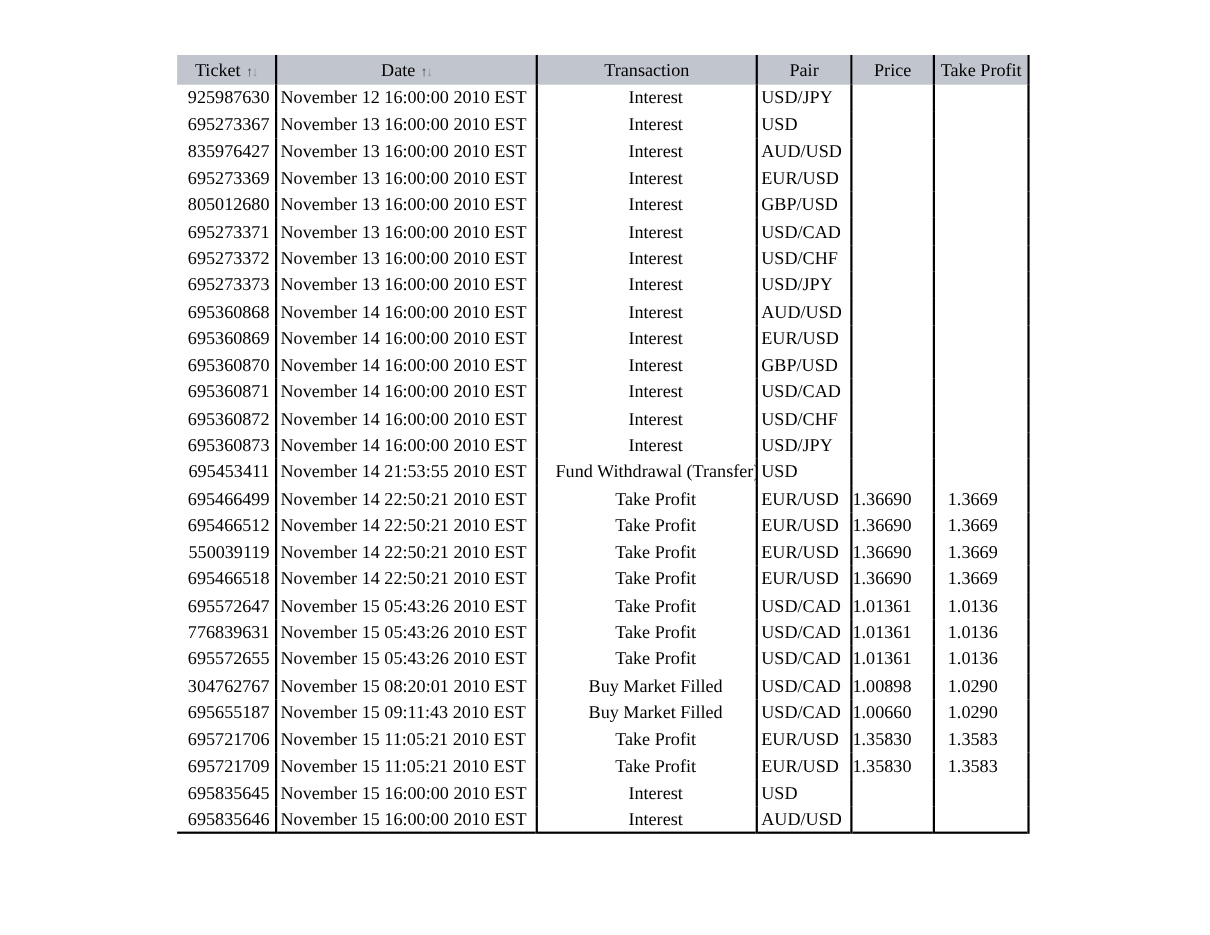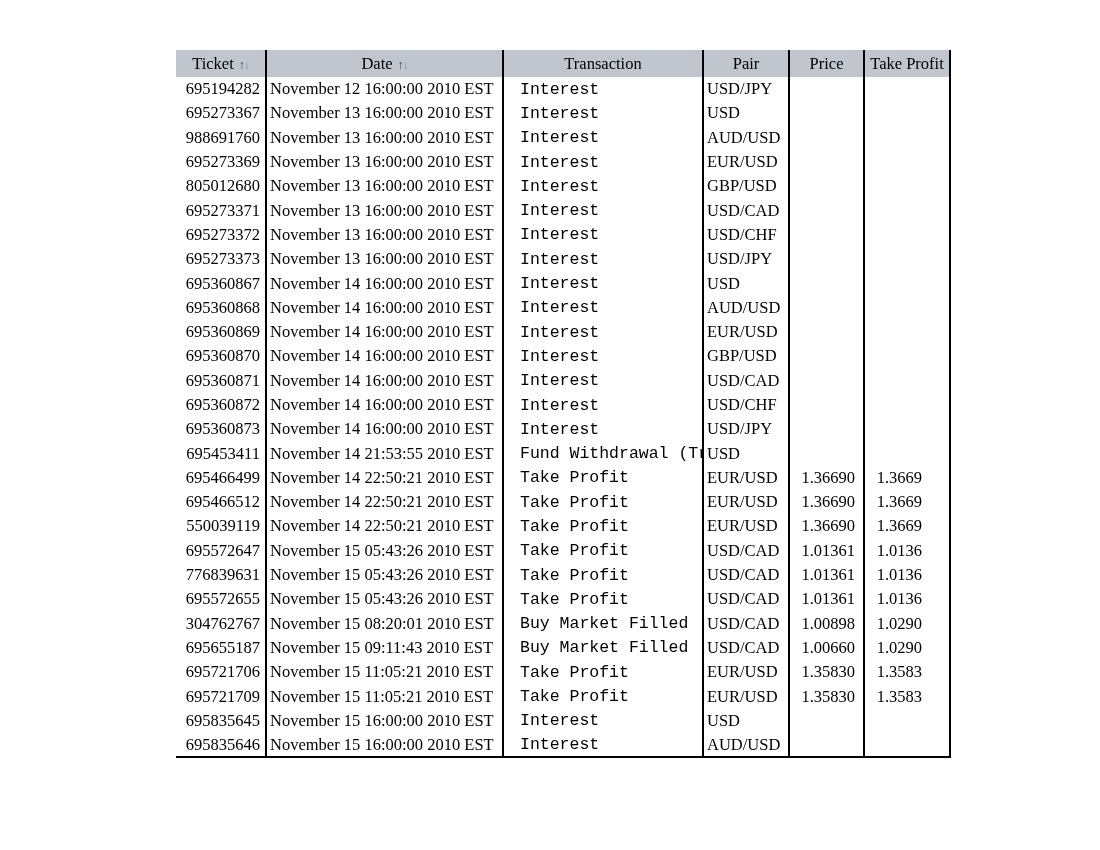--- a/index.html
+++ b/index.html
@@ -5,21 +5,21 @@
   * { box-sizing: border-box; }
   html, body {
     margin: 0; padding: 0;
     width: 1100px; height: 850px;
     background: #ffffff;
     font-family: "Liberation Serif", serif;
     color: var(--text, #000000);
   }
   .table-wrap {
     position: absolute;
-    left: 176px;
+    left: 161px;
     top: 50px;
     width: 776px;
   }
   table {
     border-collapse: collapse;
     table-layout: fixed;
     width: 774px;
     border-bottom: 2px solid var(--border, #000);
   }
   th, td {
@@ -32,23 +32,23 @@
     vertical-align: middle;
   }
   thead th {
     background: var(--header-bg, #c1c6ce);
     height: 27px;
     text-align: center;
   }
   tbody td { height: 24.3px; }
   td.col-0 { text-align: right; padding-right: 5px; }
   td.col-1 { text-align: left;  padding-left: 3px;  }
-  td.col-2 { text-align: left;  padding-left: 16px; font-family: Liberation Mono, monospace;  }
+  td.col-2 { text-align: center;  padding-left: 16px;  }
   td.col-3 { text-align: left;  padding-left: 3px;  }
-  td.col-4 { text-align: right; padding-right: 8px; }
+  td.col-4 { text-align: left; padding-right: 8px; }
   td.col-5 { text-align: right; padding-right: 27px; }
   .sort {
     font-size: 12px;
     margin-left: 5px;
     letter-spacing: -1px;
     cursor: pointer;
   }
   .sort .up   { color: var(--up, #3a3f46); }
   .sort .down { color: var(--down, #8c929c); }
 </style>
@@ -70,37 +70,37 @@
           <th class="col-0"><span>Ticket</span><span class="sort"><span class="up">↑</span><span class="down">↓</span></span></th>
           <th class="col-1"><span>Date</span><span class="sort"><span class="up">↑</span><span class="down">↓</span></span></th>
           <th class="col-2"><span>Transaction</span></th>
           <th class="col-3"><span>Pair</span></th>
           <th class="col-4"><span>Price</span></th>
           <th class="col-5"><span>Take Profit</span></th>
         </tr>
     </thead>
     <tbody>
         <tr>
-          <td class="col-0">695194282</td>
+          <td class="col-0">925987630</td>
           <td class="col-1">November 12 16:00:00 2010 EST</td>
           <td class="col-2">Interest</td>
           <td class="col-3">USD/JPY</td>
           <td class="col-4"></td>
           <td class="col-5"></td>
         </tr>
         <tr>
           <td class="col-0">695273367</td>
           <td class="col-1">November 13 16:00:00 2010 EST</td>
           <td class="col-2">Interest</td>
           <td class="col-3">USD</td>
           <td class="col-4"></td>
           <td class="col-5"></td>
         </tr>
         <tr>
-          <td class="col-0">988691760</td>
+          <td class="col-0">835976427</td>
           <td class="col-1">November 13 16:00:00 2010 EST</td>
           <td class="col-2">Interest</td>
           <td class="col-3">AUD/USD</td>
           <td class="col-4"></td>
           <td class="col-5"></td>
         </tr>
         <tr>
           <td class="col-0">695273369</td>
           <td class="col-1">November 13 16:00:00 2010 EST</td>
           <td class="col-2">Interest</td>
@@ -130,28 +130,20 @@
           <td class="col-2">Interest</td>
           <td class="col-3">USD/CHF</td>
           <td class="col-4"></td>
           <td class="col-5"></td>
         </tr>
         <tr>
           <td class="col-0">695273373</td>
           <td class="col-1">November 13 16:00:00 2010 EST</td>
           <td class="col-2">Interest</td>
           <td class="col-3">USD/JPY</td>
-          <td class="col-4"></td>
-          <td class="col-5"></td>
-        </tr>
-        <tr>
-          <td class="col-0">695360867</td>
-          <td class="col-1">November 14 16:00:00 2010 EST</td>
-          <td class="col-2">Interest</td>
-          <td class="col-3">USD</td>
           <td class="col-4"></td>
           <td class="col-5"></td>
         </tr>
         <tr>
           <td class="col-0">695360868</td>
           <td class="col-1">November 14 16:00:00 2010 EST</td>
           <td class="col-2">Interest</td>
           <td class="col-3">AUD/USD</td>
           <td class="col-4"></td>
           <td class="col-5"></td>
@@ -215,20 +207,28 @@
         <tr>
           <td class="col-0">695466512</td>
           <td class="col-1">November 14 22:50:21 2010 EST</td>
           <td class="col-2">Take Profit</td>
           <td class="col-3">EUR/USD</td>
           <td class="col-4">1.36690</td>
           <td class="col-5">1.3669</td>
         </tr>
         <tr>
           <td class="col-0">550039119</td>
+          <td class="col-1">November 14 22:50:21 2010 EST</td>
+          <td class="col-2">Take Profit</td>
+          <td class="col-3">EUR/USD</td>
+          <td class="col-4">1.36690</td>
+          <td class="col-5">1.3669</td>
+        </tr>
+        <tr>
+          <td class="col-0">695466518</td>
           <td class="col-1">November 14 22:50:21 2010 EST</td>
           <td class="col-2">Take Profit</td>
           <td class="col-3">EUR/USD</td>
           <td class="col-4">1.36690</td>
           <td class="col-5">1.3669</td>
         </tr>
         <tr>
           <td class="col-0">695572647</td>
           <td class="col-1">November 15 05:43:26 2010 EST</td>
           <td class="col-2">Take Profit</td>

